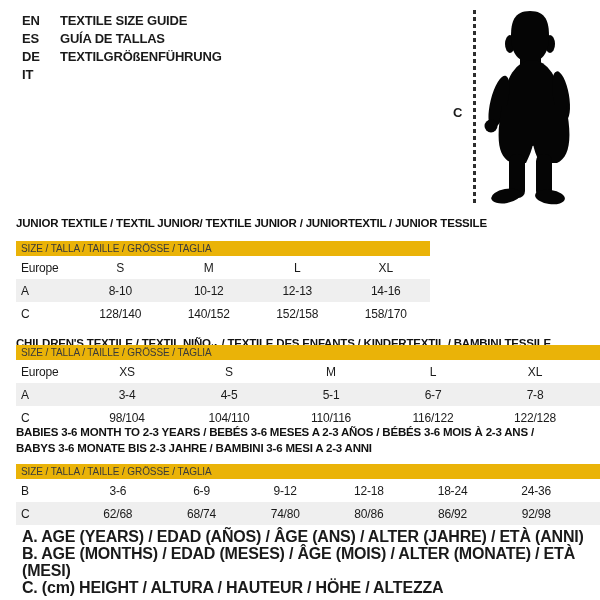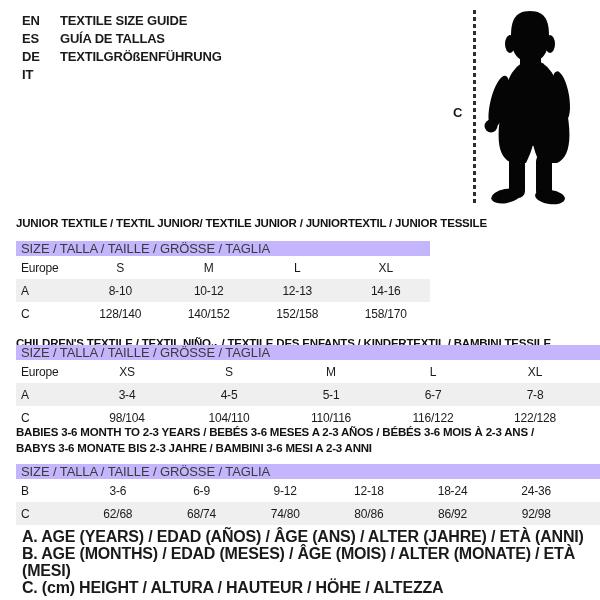--- a/index.html
+++ b/index.html
@@ -27,22 +27,22 @@
   .sec-title.t1{top:217px;}
   .sec-title.t2{top:337px;}
   .sec-title.t3{top:424px;white-space:normal;width:560px;line-height:16px;}
   .sec-title sub{font-size:8px;vertical-align:-2px;}
   
   .table{position:absolute;left:16px;}
   .table1{top:241px;width:414px;}
   .table2{top:345px;width:584px;}
   .table3{top:464px;width:584px;}
   .size-bar{
-    height:15px;line-height:15px;background:#c4b5fd;color:#3a3a3a;
-    font-size:13px;padding-left:5px;letter-spacing:-0.1px;
+    height:15px;line-height:15px;background:#eab308;color:#3a3a3a;
+    font-size:10px;padding-left:5px;letter-spacing:-0.1px;
   }
   .t-row{display:flex;align-items:center;height:23px;font-size:12px;letter-spacing:-0.2px;}
   .t-row.alt{background:#efefef;}
   .t-lab{flex:0 0 55px;padding-left:5px;text-align:left;}
   .t-cell{flex:1;text-align:center;}
   .table2 .t-row{padding-right:14px;}
   .table3 .t-row{padding-right:22px;}
   
   .footnotes{position:absolute;left:22px;top:528px;font-size:16px;font-weight:bold;
     line-height:17px;letter-spacing:-0.2px;}

